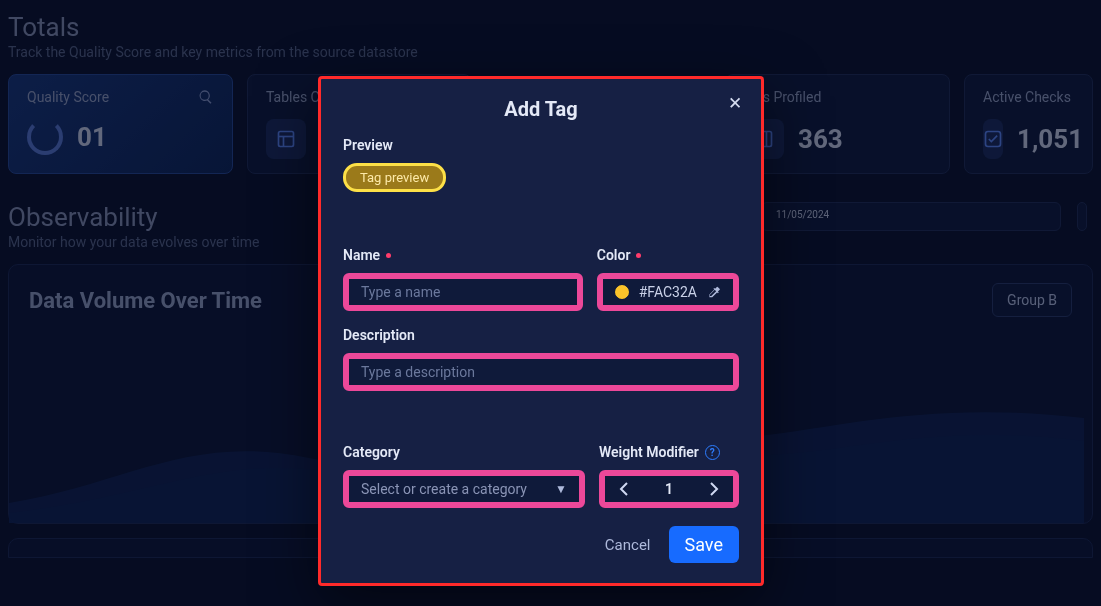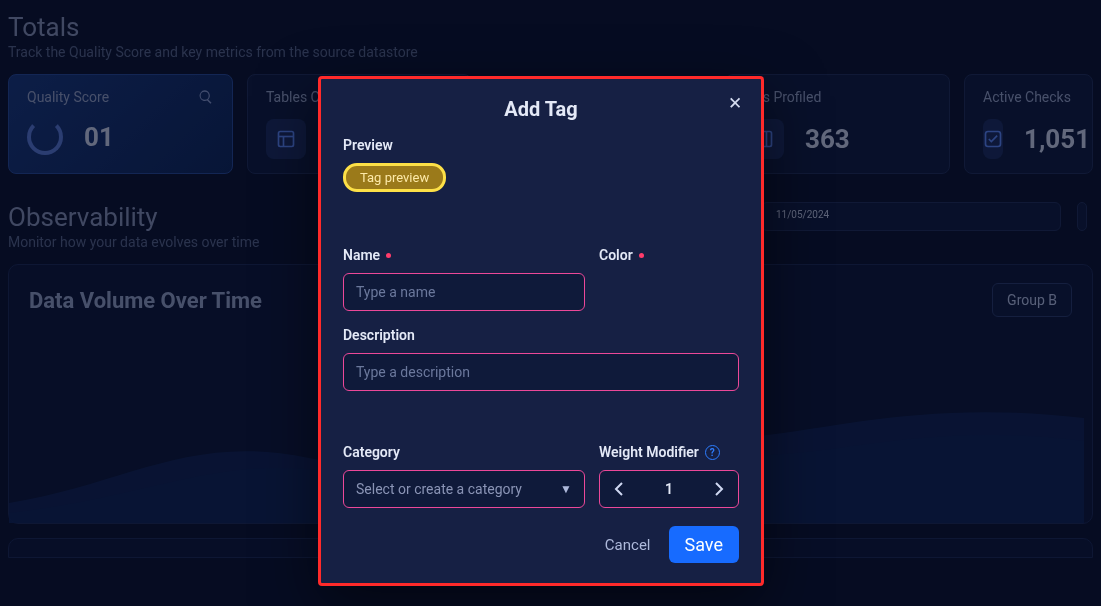--- a/index.html
+++ b/index.html
@@ -50,21 +50,21 @@
     font-size: 14px;
     color: #9aa6c8;
     margin-bottom: 14px;
     display: flex;
     justify-content: space-between;
     align-items: center;
   }
   .card-value-row {
     display: flex;
     align-items: center;
-    gap: 21px;
+    gap: 14px;
   }
   .card-icon {
     width: 40px;
     height: 40px;
     border-radius: 8px;
     background: #1b2c5c;
     display: flex;
     align-items: center;
     justify-content: center;
   }
@@ -226,21 +226,21 @@
   }
   .modal-row {
     display: flex;
     gap: 14px;
     margin-bottom: 16px;
   }
   .modal-col { flex: 1; margin-top: 37px; }
   .modal-col.narrow { flex: 0 0 140px; }
   .input, .select, .stepper, .colorbox {
     background: #0f1a3a;
-    border: 1px solid #ec4899;
+    border: 6px solid #ec4899;
     border-radius: 6px;
     height: 38px;
     display: flex;
     align-items: center;
     padding: 0 12px;
     font-size: 14px;
     color: #c9d1e8;
     width: 100%;
   }
   .input::placeholder { color: #6b789c; }
@@ -434,20 +434,31 @@
         <span>Name</span>
         <span class="req-dot"></span>
       </div>
       <input class="input" placeholder="Type a name" style="">
     </div>
     <div class="modal-col narrow">
       <div class="modal-label">
         <span>Color</span>
         <span class="req-dot"></span>
       </div>
+      <div class="colorbox">
+        <div class="color-left">
+          <span class="swatch-wrap">
+              <span class="swatch"></span>
+            </span>
+          <span>#FAC32A</span>
+        </div>
+        <svg class="dropper" viewBox="0 0 24 24" fill="currentColor">
+            <path d="M20.71 5.63l-2.34-2.34a1 1 0 00-1.41 0l-3.12 3.12-1.42-1.41-1.41 1.41 1.41 1.42-8.29 8.29V21h4.88l8.29-8.29 1.42 1.41 1.41-1.41-1.41-1.42 3.12-3.12a1 1 0 000-1.41zM7.41 19H5v-2.41l8.29-8.29 2.41 2.41L7.41 19z"></path>
+          </svg>
+      </div>
     </div>
   </div>
 
   <div class="modal-label">Description</div>
   <input class="input" style="margin-bottom: 16px;" placeholder="Type a description">
 
   <div class="modal-row" style="margin-bottom:18px">
     <div class="modal-col">
       <div class="modal-label">Category</div>
       <div class="select">

